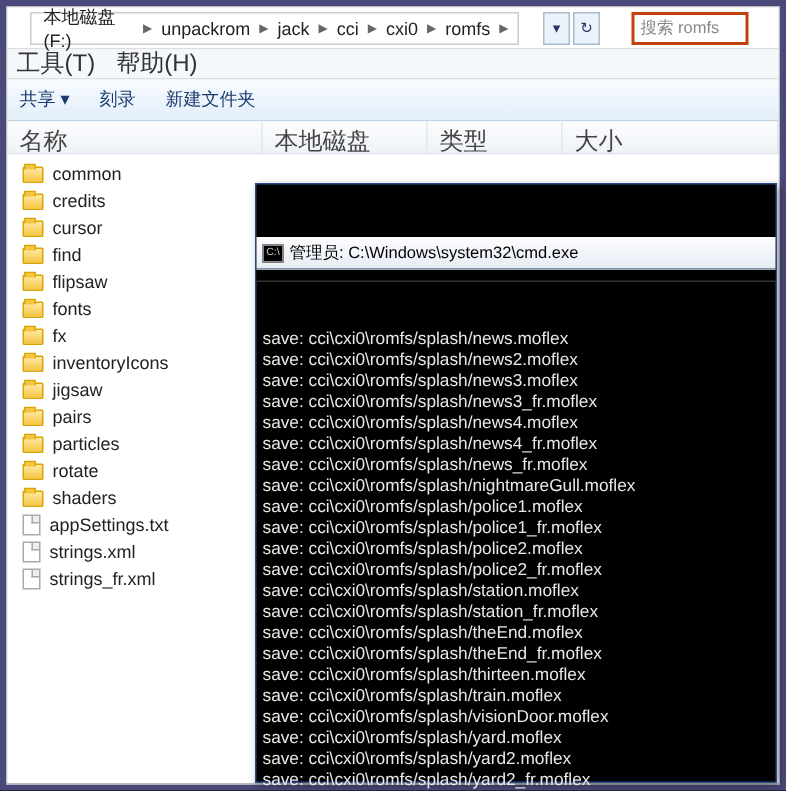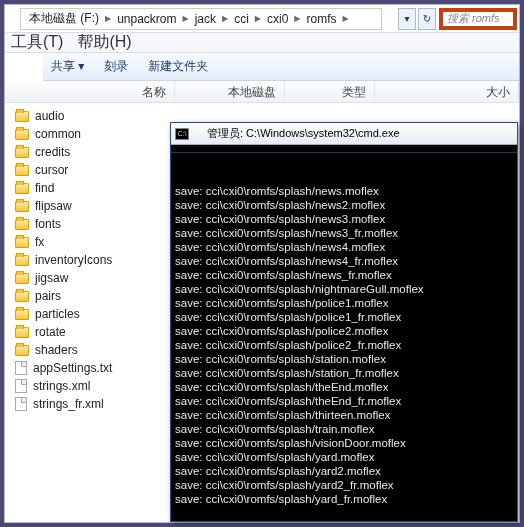--- a/index.html
+++ b/index.html
@@ -3,34 +3,34 @@
 <meta charset="utf-8">
 <style>
   * { box-sizing: border-box; margin: 0; padding: 0; font-family: "Segoe UI", Tahoma, sans-serif; }
   body { width: 524px; height: 527px; background: #4a4a7a; overflow: hidden; position: relative; }
   .explorer { position: absolute; top: 4px; left: 4px; width: 516px; height: 519px; background: #fff; border: 1px solid #bbb; }
   .addressbar { display: flex; align-items: center; height: 28px; background: #fff; border-bottom: 1px solid #ddd; font-size: 12px; }
   .crumbs { flex: 1; display: flex; align-items: center; padding: 0 4px; border: 1px solid #ccc; margin: 15px; height: 22px; }
   .crumb { padding: 0 4px; color: #222; cursor: default; }
   .crumb-sep { color: #666; font-size: 8px; padding: 0 2px; }
   .navbtn { width: 18px; height: 22px; border: 1px solid #abc; margin: 2px 1px; background: #eaf3fb; color: #336; font-size: 10px; display: flex; align-items: center; justify-content: center; }
-  .searchbox { width: 78px; height: 22px; border: 4px solid #c2410c; margin: 2px; font-size: 11px; color: #888; padding: 0 4px; font-style: italic; display: flex; align-items: center; }
+  .searchbox { width: 78px; height: 22px; border: 2px solid #c2410c; margin: 20px; font-size: 11px; color: #888; padding: 0 4px; display: flex; align-items: center; }
   .menubar { height: 20px; background: #f4f7fb; border-bottom: 1px solid #ddd; display: flex; align-items: center; font-size: 16px; padding: 0 6px; gap: 14px; color: #333; }
-  .toolbar { height: 28px; background: linear-gradient(#f7fbff,#e3eef9); border-bottom: 1px solid #c7d6e7; display: flex; align-items: center; font-size: 12px; padding: 0 8px; gap: 20px; color: #1a3a6e; margin-left: 38px; }
-  .columns { height: 22px; background: linear-gradient(#fdfdfe,#eef2f7); border-bottom: 1px solid #d9e1ec; display: flex; font-size: 12px; color: #444; text-align: right; }
+  .toolbar { height: 28px; background: linear-gradient(#f7fbff,#e3eef9); border-bottom: 1px solid #c7d6e7; display: flex; align-items: center; font-size: 12px; padding: 0 8px; gap: 20px; color: #1a3a6e; }
+  .columns { height: 22px; background: linear-gradient(#fdfdfe,#eef2f7); border-bottom: 1px solid #d9e1ec; display: flex; font-size: 16px; color: #444; }
   .col { border-right: 1px solid #e2e8f0; padding: 3px 8px; }
   .filearea { position: relative; height: calc(100% - 98px); background: #fff; }
   .filelist { position: absolute; top: 4px; left: 6px; font-size: 12px; color: #222; }
   .fileitem { display: flex; align-items: center; height: 18px; gap: 6px; padding: 0 4px; }
   .icon-folder { width: 14px; height: 11px; background: linear-gradient(#ffe9a6,#f4c542); border: 1px solid #d9a400; border-radius: 1px; position: relative; }
   .icon-folder::before { content: ""; position: absolute; top: -3px; left: 0; width: 6px; height: 3px; background: #f4c542; border: 1px solid #d9a400; border-bottom: none; border-radius: 1px 1px 0 0; }
   .icon-file { width: 12px; height: 14px; background: #fff; border: 1px solid #aaa; position: relative; }
   .icon-file::before { content: ""; position: absolute; top: 0; right: 0; width: 4px; height: 4px; background: #eee; border-left: 1px solid #aaa; border-bottom: 1px solid #aaa; }
   .cmdwin { position: absolute; top: 122px; left: 170px; width: 348px; height: 400px; border: 1px solid #2a4a8a; background: #000; box-shadow: 2px 2px 6px rgba(0,0,0,.4); }
-  .cmdtitle { height: 22px; background: linear-gradient(#fdfdfd,#e6ecf5); display: flex; align-items: center; font-size: 11px; padding: 0 4px; gap: 18px; border-bottom: 1px solid #9ab; }
+  .cmdtitle { height: 22px; background: linear-gradient(#fdfdfd,#e6ecf5); display: flex; align-items: center; font-size: 11px; padding: 0 4px; gap: 4px; border-bottom: 1px solid #9ab; margin-top: 35px; }
   .cmdicon { width: 14px; height: 12px; background: #000; border: 1px solid #888; font-size: 7px; color: #ccc; display: flex; align-items: center; justify-content: center; }
   .cmdbody { padding: 3px 4px; color: #ddd; font-family: "Consolas","Courier New",monospace; font-size: 11.5px; line-height: 14px; white-space: pre; overflow: hidden; }
   .cmdline { color: #e8e8e8; }
   .cmdtop { height: 8px; background: #000; border-bottom: 1px solid #333; }
 </style>
 </head>
 <body>
 
 <div class="explorer">
   <div class="addressbar">
@@ -62,24 +62,20 @@
     <span>新建文件夹</span>
   </div>
   <div class="columns">
     <div class="col" style="width:170px">名称</div>
     <div class="col" style="width:110px">本地磁盘</div>
     <div class="col" style="width:90px">类型</div>
     <div class="col" style="flex:1">大小</div>
   </div>
   <div class="filearea">
     <div class="filelist" id="filelist">
-        <div class="fileitem">
-          <div class="icon-folder"></div>
-          <span>audio</span>
-        </div>
         <div class="fileitem">
           <div class="icon-folder"></div>
           <span>common</span>
         </div>
         <div class="fileitem">
           <div class="icon-folder"></div>
           <span>credits</span>
         </div>
         <div class="fileitem">
           <div class="icon-folder"></div>

